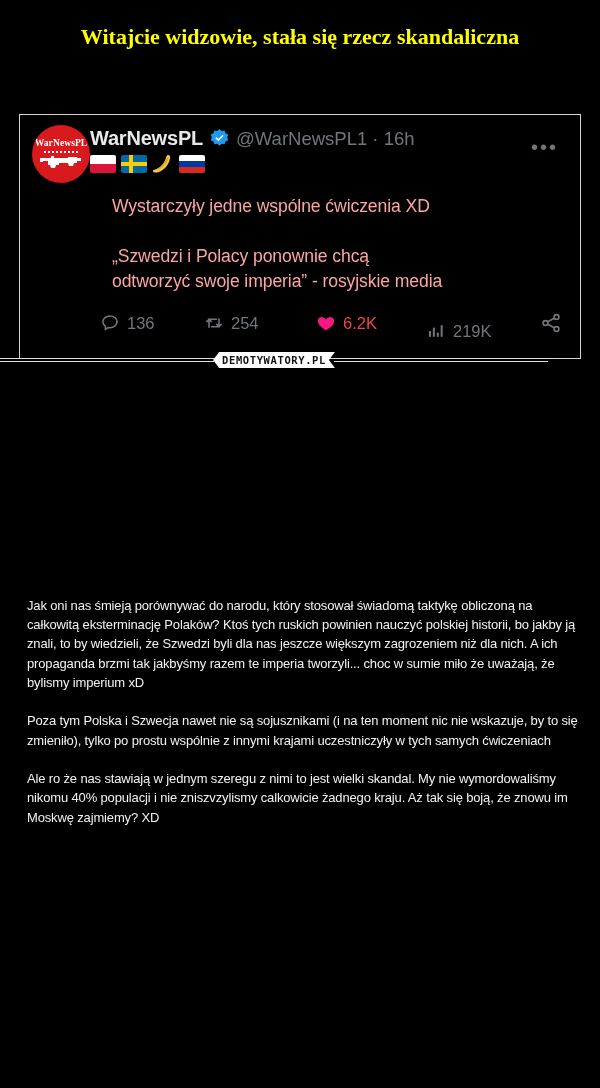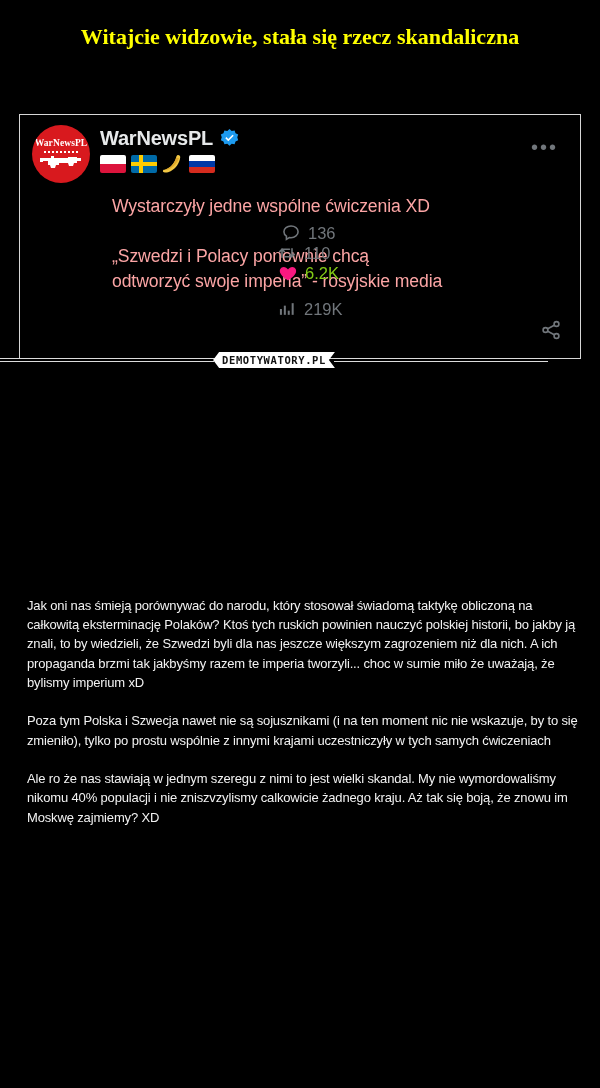--- a/index.html
+++ b/index.html
@@ -53,21 +53,20 @@
   }
   .tweet-inner {
     position: relative;
     width: 100%;
     height: 100%;
     padding: 10px 12px 0 12px;
   }
   .tweet-head {
     display: flex;
     align-items: flex-start;
-    gap: 10px;
   }
   .avatar {
     position: relative;
     flex: 0 0 auto;
     width: 58px;
     height: 58px;
     border-radius: 50%;
     background: #d8191e;
     display: flex;
     flex-direction: column;
@@ -140,32 +139,31 @@
   }
 
   
   .stats {
     position: absolute;
     left: 80px;
     right: 14px;
     bottom: 17px;
     display: flex;
     align-items: center;
-    flex-direction: column;
   }
   .stat {
     display: flex;
     align-items: center;
     gap: 7px;
     color: #71767b;
     font-size: 16.5px;
   }
   .stat.replies { width: 104px; }
   .stat.retweets { width: 112px; }
-  .stat.likes { width: 110px; color: #84cc16; }
+  .stat.likes { width: 110px; color: #ef4444; }
   .stat.views { width: 112px; margin-top: 16px; }
   .stat-icon { display: block; flex: 0 0 auto; }
   .share-wrap { margin-left: auto; margin-right: 4px; }
 
   
   .divider {
     position: absolute;
     top: 350px;
     left: 0;
     width: 548px;
@@ -229,20 +227,21 @@
           </svg>
         </div>
 
         <div class="head-right">
           <div class="name-row">
             <span class="display-name">WarNewsPL</span>
             <svg class="verified" width="21" height="21" viewBox="0 0 24 24">
               <path fill="#1d9bf0" d="M12 1.2l2.5 2.1 3.3-.4 1.1 3.1 3 1.5-1 3.2 1 3.2-3 1.5-1.1 3.1-3.3-.4L12 20.2l-2.5-2.1-3.3.4-1.1-3.1-3-1.5 1-3.2-1-3.2 3-1.5 1.1-3.1 3.3.4z"></path>
               <path fill="#ffffff" d="M10.6 15.1L7.2 11.7l1.3-1.3 2.1 2.1 4.9-4.9 1.3 1.3z"></path>
             </svg>
+            <span class="handle">@WarNewsPL1 · 16h</span>
           </div>
 
           <div class="flags">
             <svg class="flag" viewBox="0 0 26 18">
               <rect width="26" height="9" fill="#ffffff"></rect>
               <rect y="9" width="26" height="9" fill="#dc143c"></rect>
             </svg>
             <svg class="flag" viewBox="0 0 26 18">
               <rect width="26" height="18" fill="#006aa7"></rect>
               <rect x="8" y="0" width="4" height="18" fill="#fecc00"></rect>
@@ -275,21 +274,21 @@
             <path fill="none" stroke="#71767b" stroke-width="1.9" d="M12 3.6c-4.7 0-8.5 3.1-8.5 6.9 0 2.1 1.2 4 3 5.3v3.8l3.5-2.2c.6.1 1.3.2 2 .2 4.7 0 8.5-3.1 8.5-7.1S16.7 3.6 12 3.6z"></path>
           </svg>
           <span>136</span>
         </div>
 
         <div class="stat retweets">
           <svg class="stat-icon" width="20" height="20" viewBox="0 0 24 24">
             <path fill="none" stroke="#71767b" stroke-width="1.9" stroke-linecap="round" stroke-linejoin="round" d="M6 17V7.5M6 7.5L3.3 10.3M6 7.5l2.7 2.8M18 7v9.5M18 16.5l2.7-2.8M18 16.5l-2.7-2.8"></path>
             <path fill="none" stroke="#71767b" stroke-width="1.9" stroke-linecap="round" d="M6 7.5h9M18 16.5H9"></path>
           </svg>
-          <span>110</span>
+          <span>254</span>
         </div>
 
         <div class="stat likes">
           <svg class="stat-icon" width="20" height="20" viewBox="0 0 24 24">
             <path fill="#f91880" d="M12 21s-7.6-4.8-9.3-9C1.2 8.5 3.2 4.8 6.8 4.8c2.2 0 3.9 1.3 5.2 3 1.3-1.7 3-3 5.2-3 3.6 0 5.6 3.7 4.1 7.2-1.7 4.2-9.3 9-9.3 9z"></path>
           </svg>
           <span>6.2K</span>
         </div>
 
         <div class="stat views">

